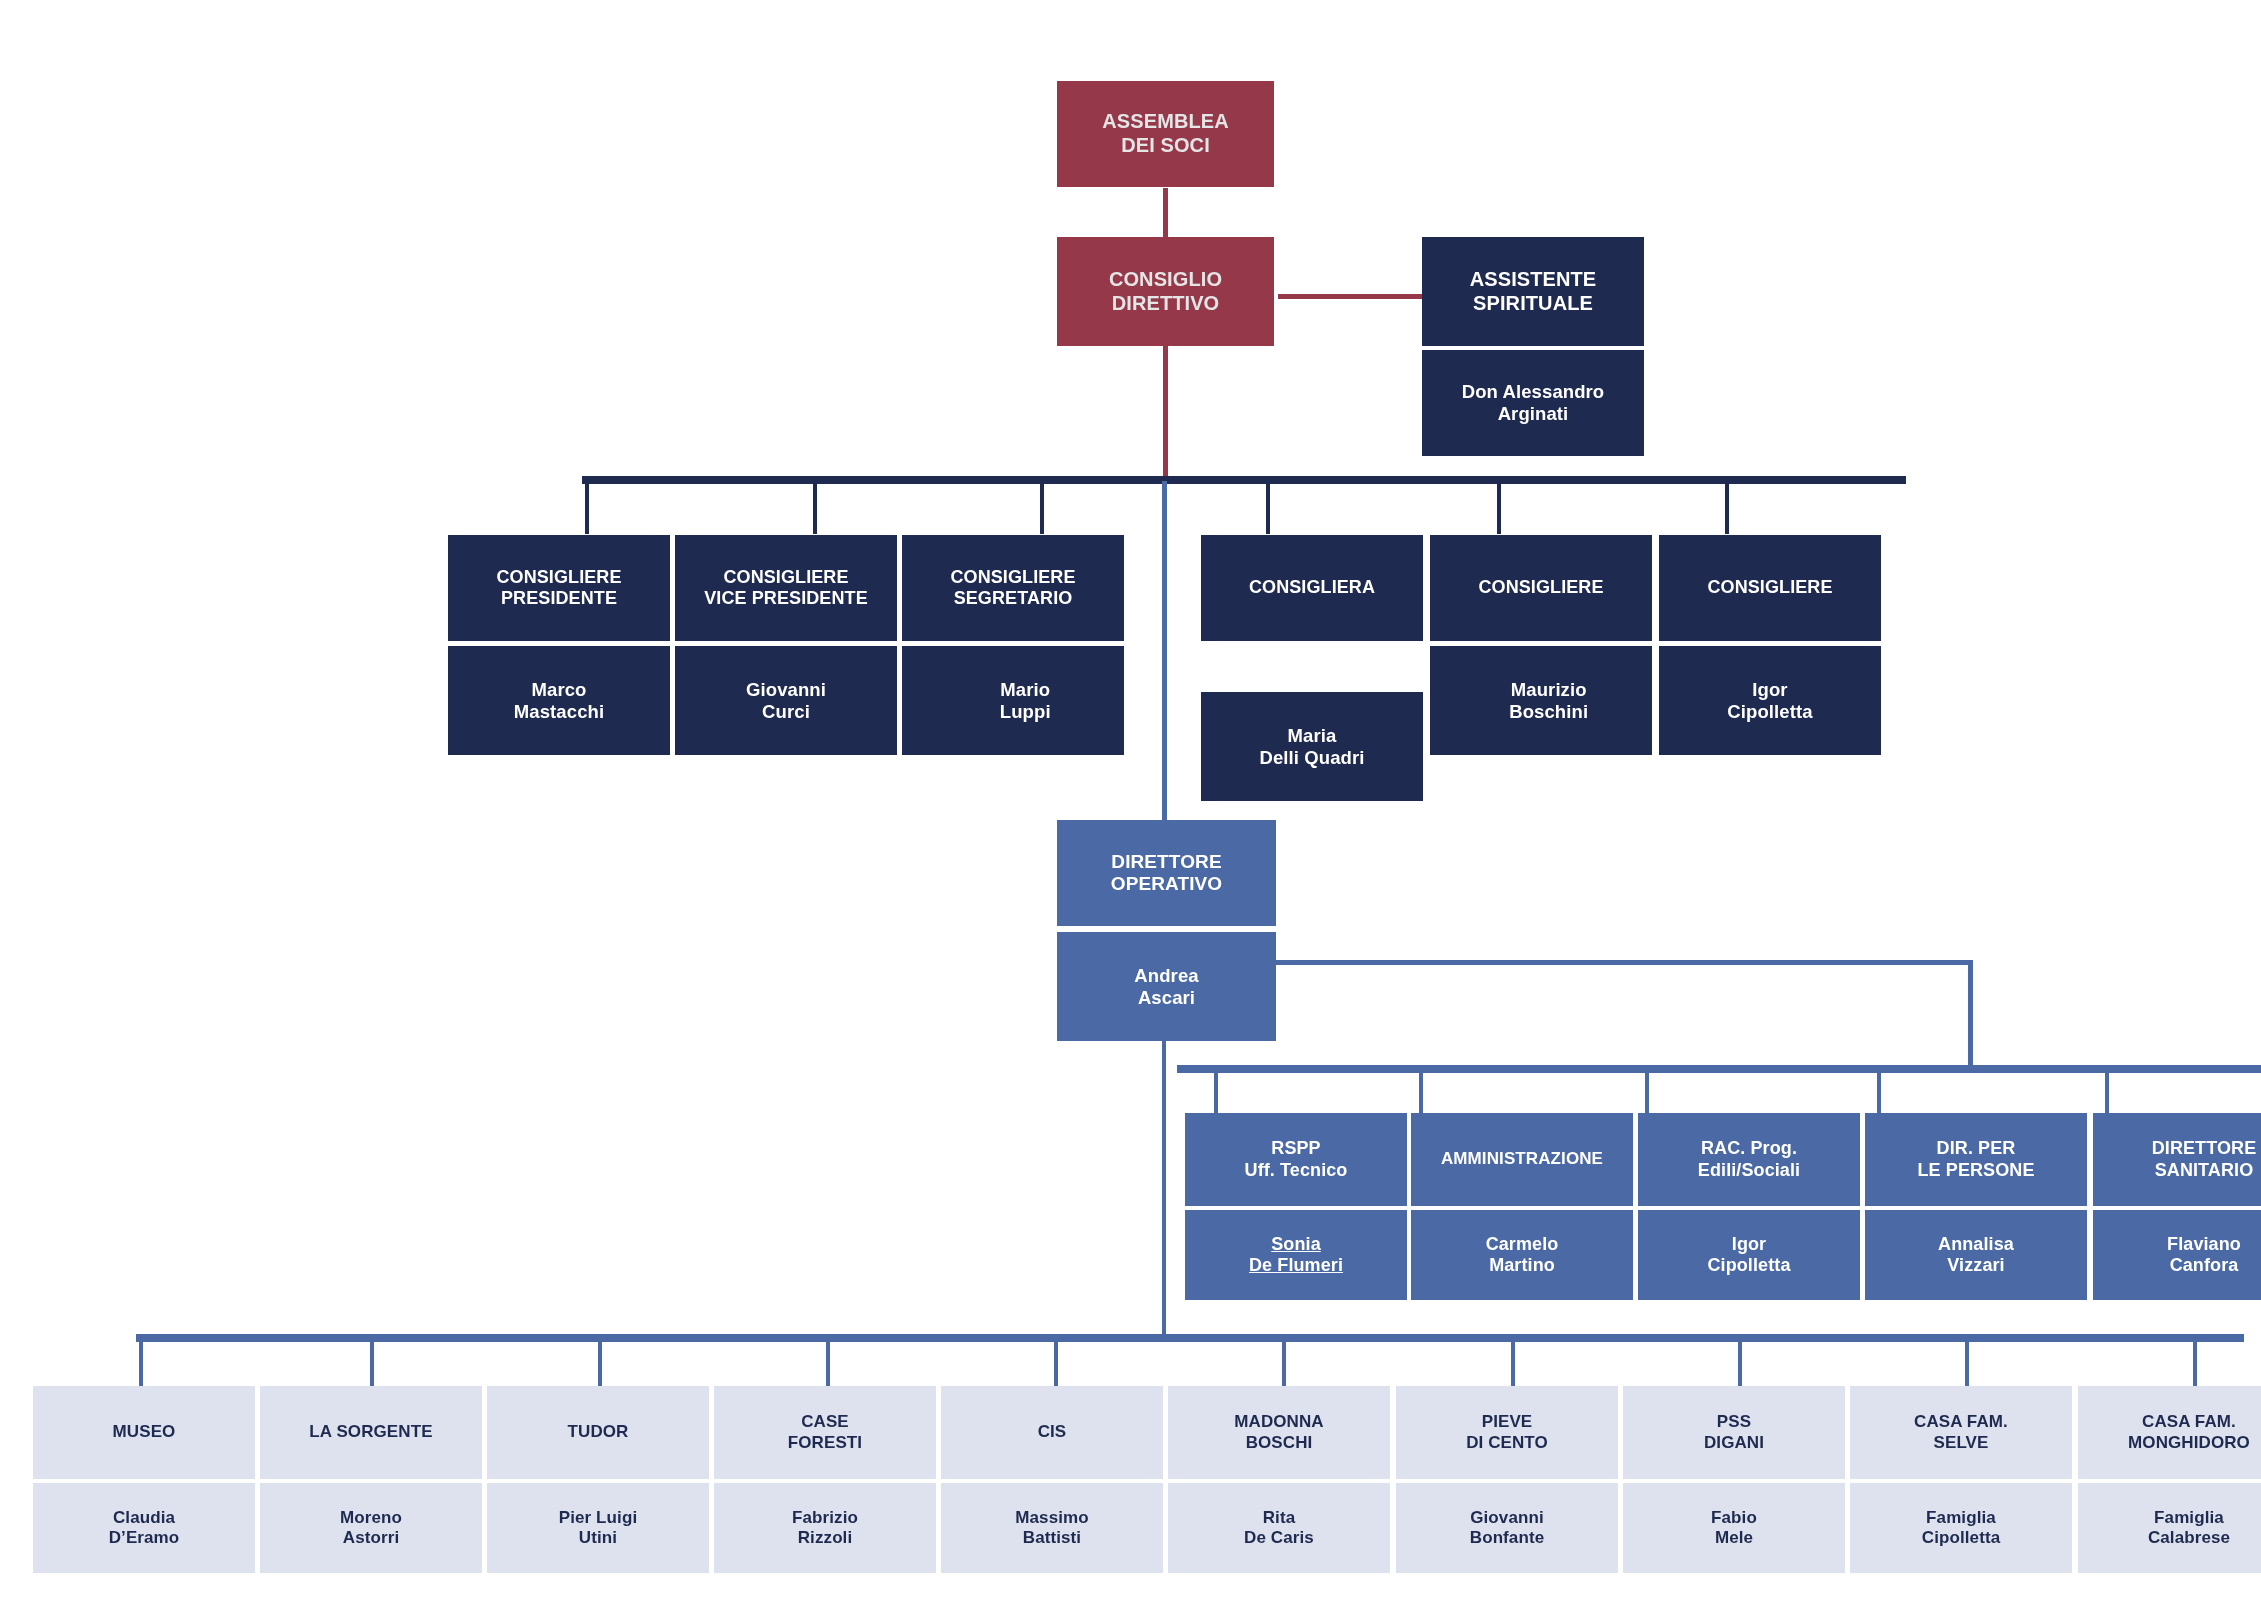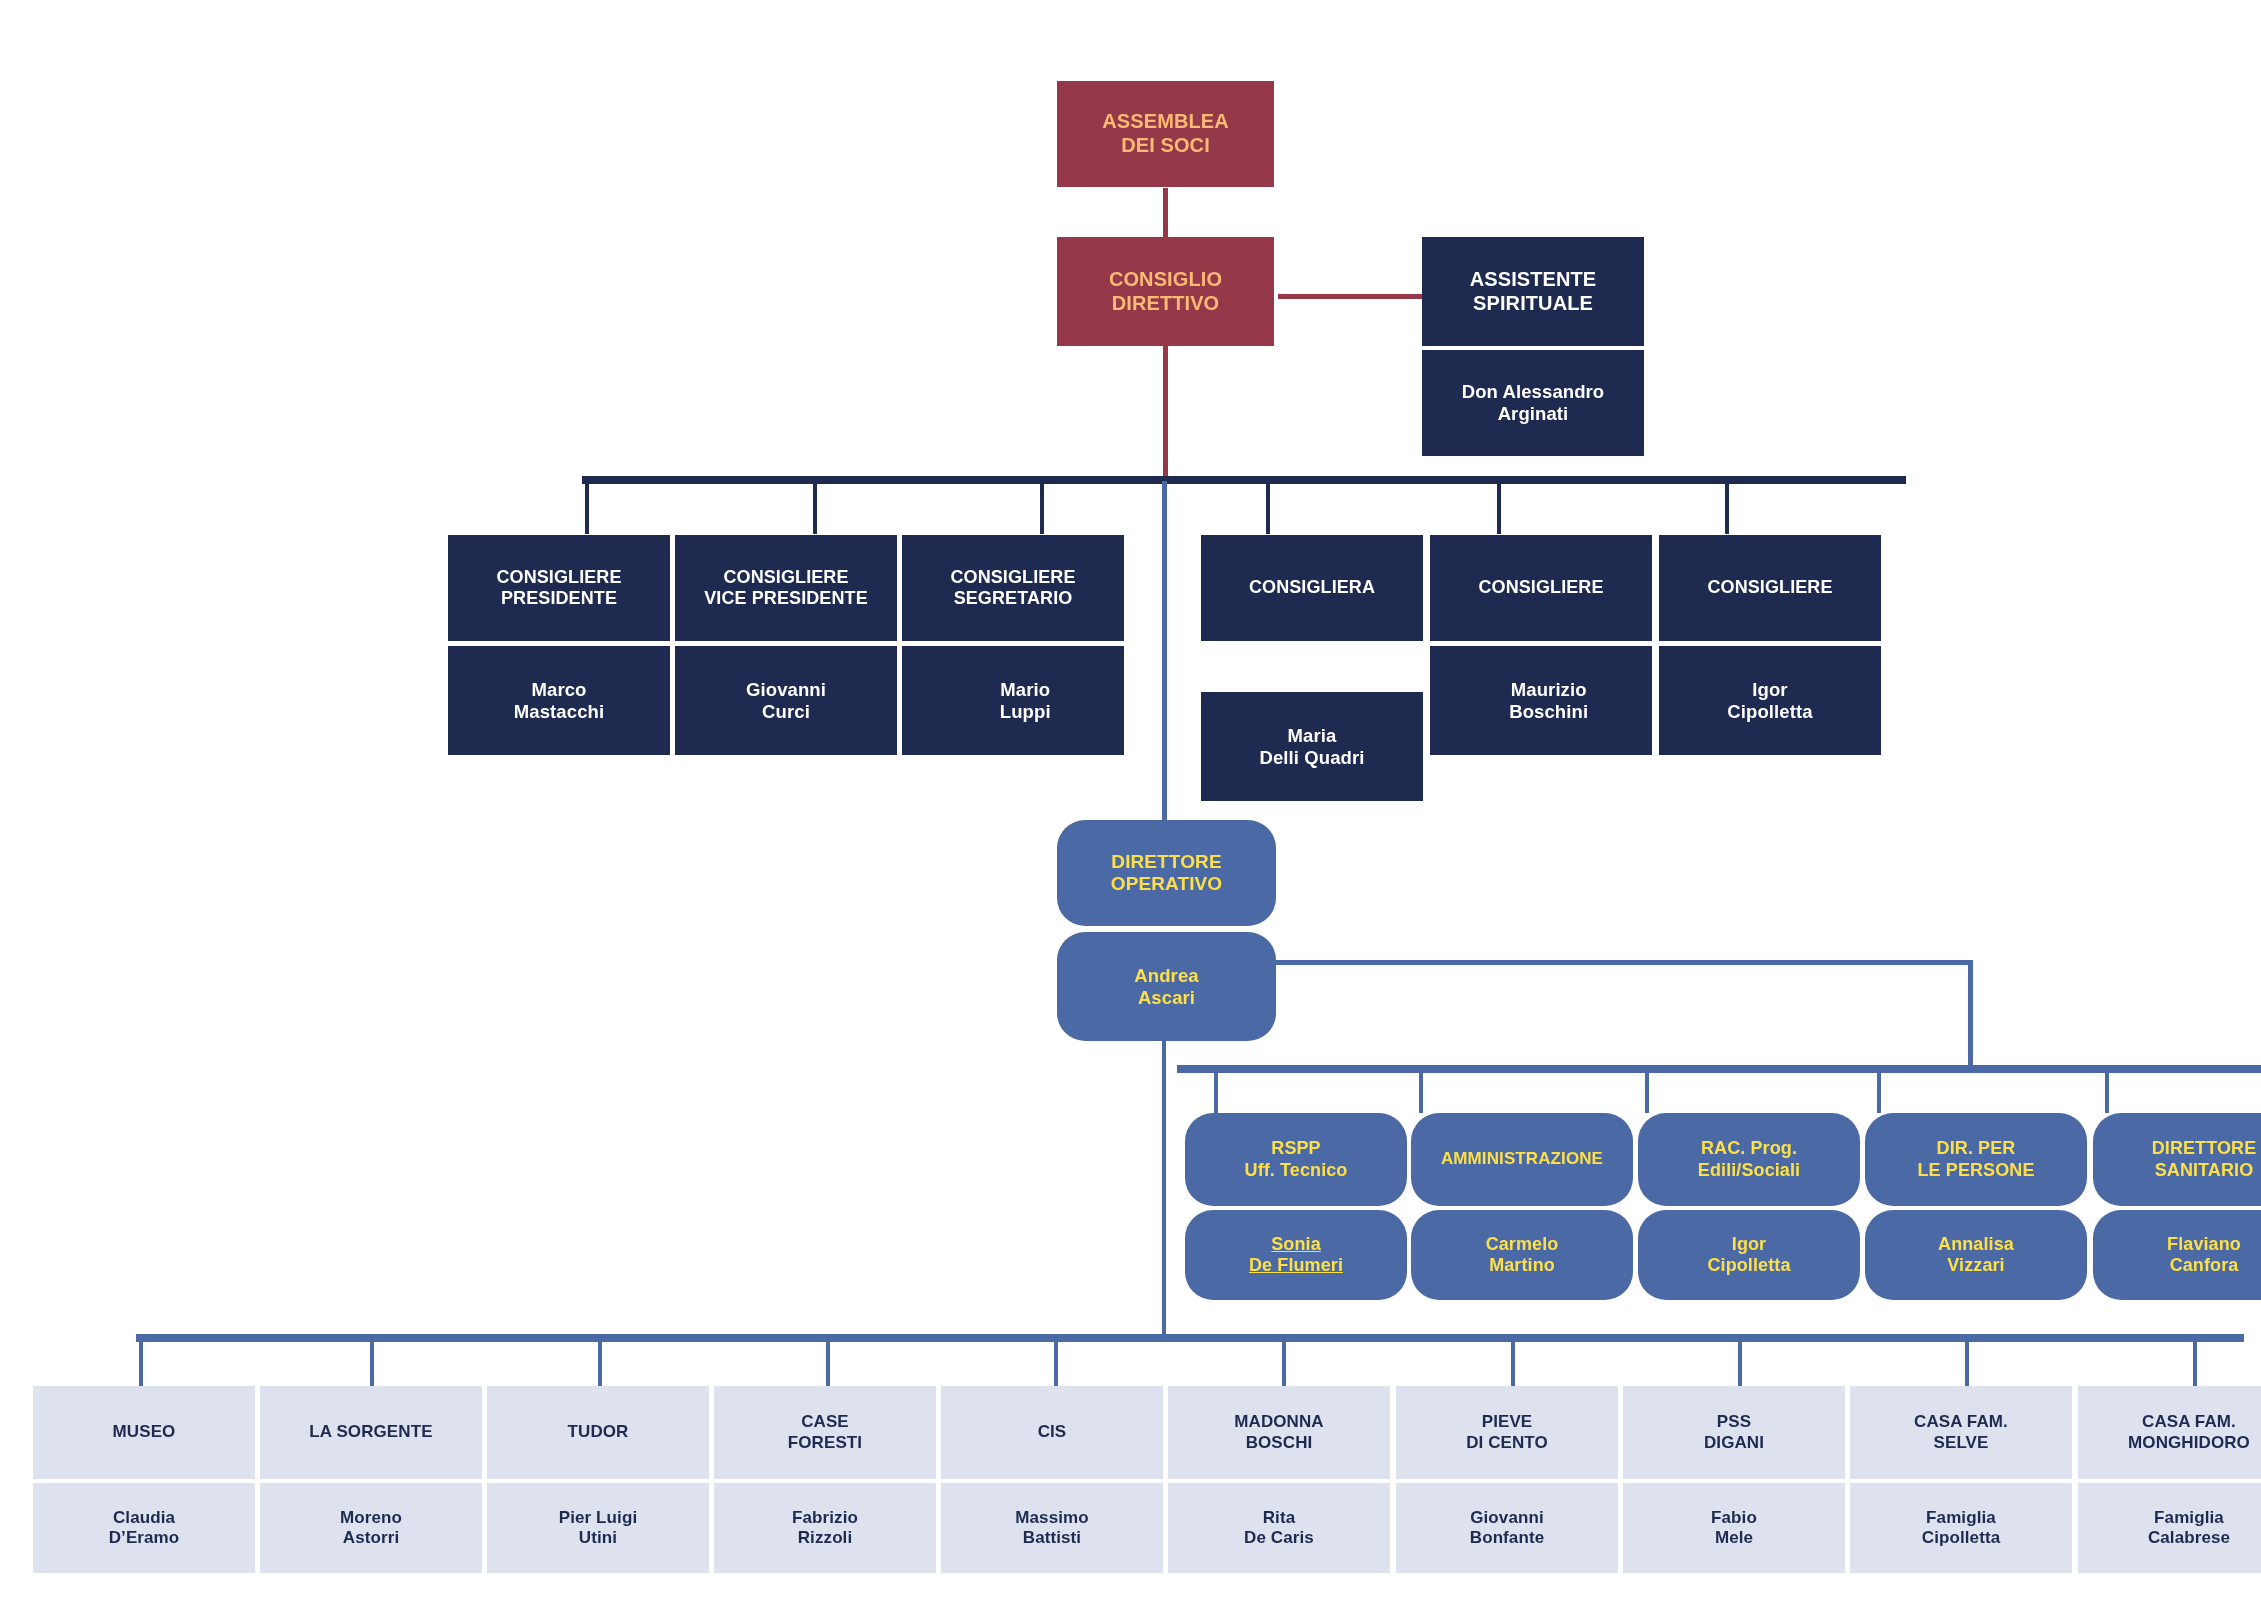--- a/index.html
+++ b/index.html
@@ -23,23 +23,23 @@
     align-items: center;
     justify-content: center;
     text-align: center;
     line-height: 1.18;
     letter-spacing: 0.1px;
     padding: 1.8px 3.6px;
   }
   .box span { display: block; width: 100%; }
 
   
-  .maroon      { background: #94384a; color: #fdba74; }
+  .maroon      { background: #94384a; color: #e5e5e5; }
   .navy        { background: #1e2a4f; color: #ffffff; }
-  .midblue     { background: #4b69a4; color: #fde047; border-radius: 28px; }
+  .midblue     { background: #4b69a4; color: #ffffff; }
   .lightblue   { background: #dde2ee; color: #1e2a4f; }
 
   .title-box   { font-weight: bold; }
   .name-box    { font-weight: bold; }
 
   
   .ln { position: absolute; }
   .ln-maroon  { background: #94384a; }
   .ln-navy    { background: #1e2a4f; }
   .ln-mid     { background: #4b69a4; }

